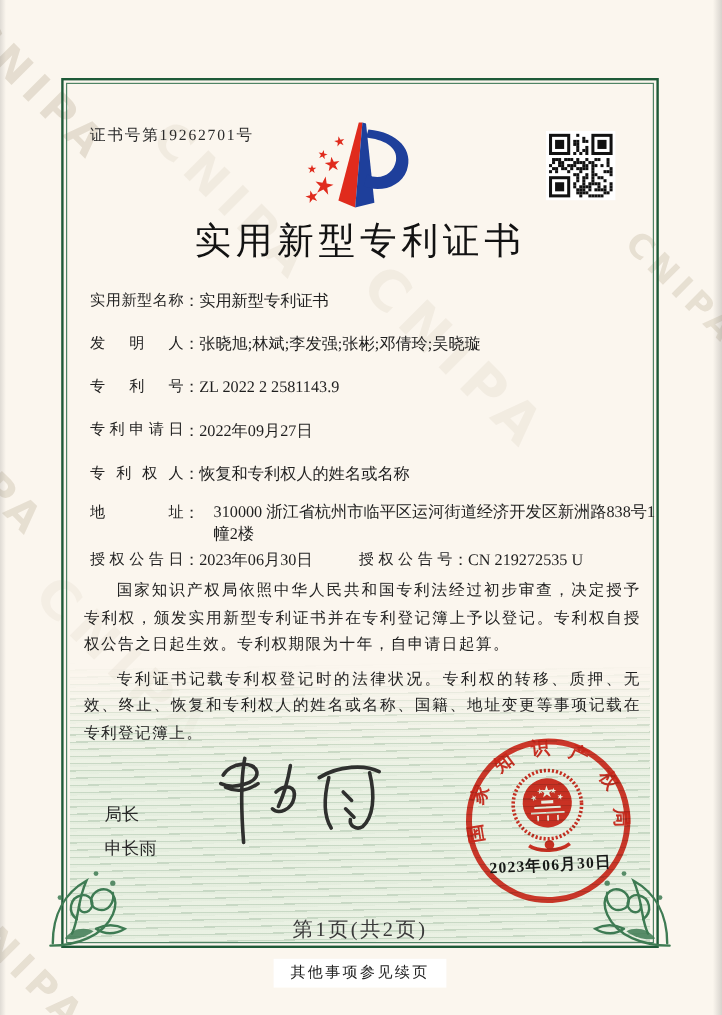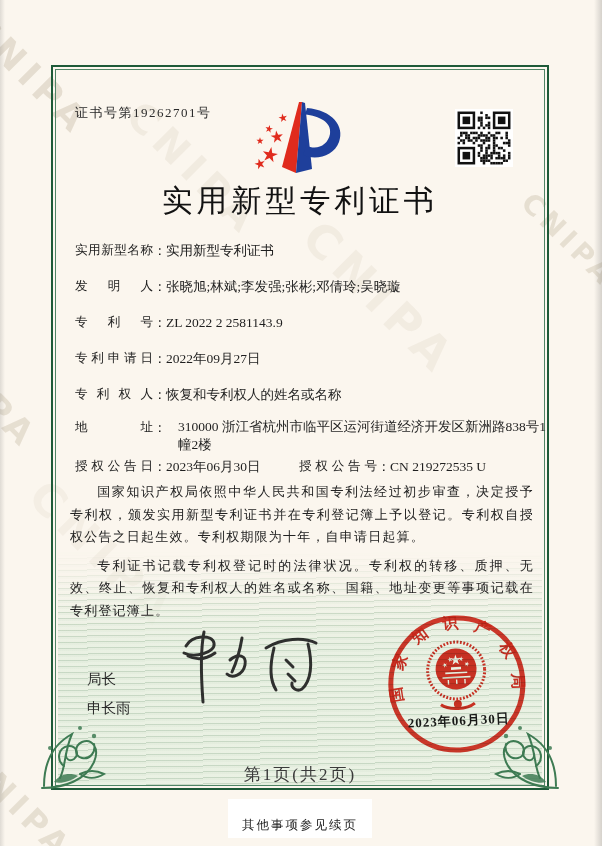--- a/index.html
+++ b/index.html
@@ -43,21 +43,21 @@
   .paras p + p{margin-top:6px;}
   .sig-block{position:absolute;left:87px;top:665px;z-index:3;
              font-family:"DejaVu Sans","Liberation Sans",sans-serif;
              font-size:14.5px;color:#2a2a2a;line-height:29px;}
   .signature{position:absolute;left:170px;top:624px;z-index:3;}
   .seal{position:absolute;left:382px;top:612px;z-index:5;transform:rotate(-3deg);mix-blend-mode:multiply;}
   .ornament{position:absolute;z-index:3;}
   .page-foot{position:absolute;left:55px;top:763px;width:490px;z-index:3;text-align:center;
              font-size:17px;letter-spacing:2px;color:#3a3a3a;}
   .cont-note{position:absolute;left:55px;top:799px;width:490px;z-index:3;text-align:center;}
-  .cont-note span{display:inline-block;background:#ffffff;padding:18px 14px 4px;
+  .cont-note span{display:inline-block;background:#ffffff;padding:3px 14px 4px;
                   font-size:12.5px;letter-spacing:2px;color:#222;}
   .qr{position:absolute;left:455px;top:109px;z-index:3;}
   .logo{position:absolute;left:252px;top:99px;z-index:3;}
 </style>
 </head>
 <body>
 
 <div class="page">
 
   <div class="wm" style="left:-10px;top:6px;font-size:36px;opacity:.32">CNIPA</div>

